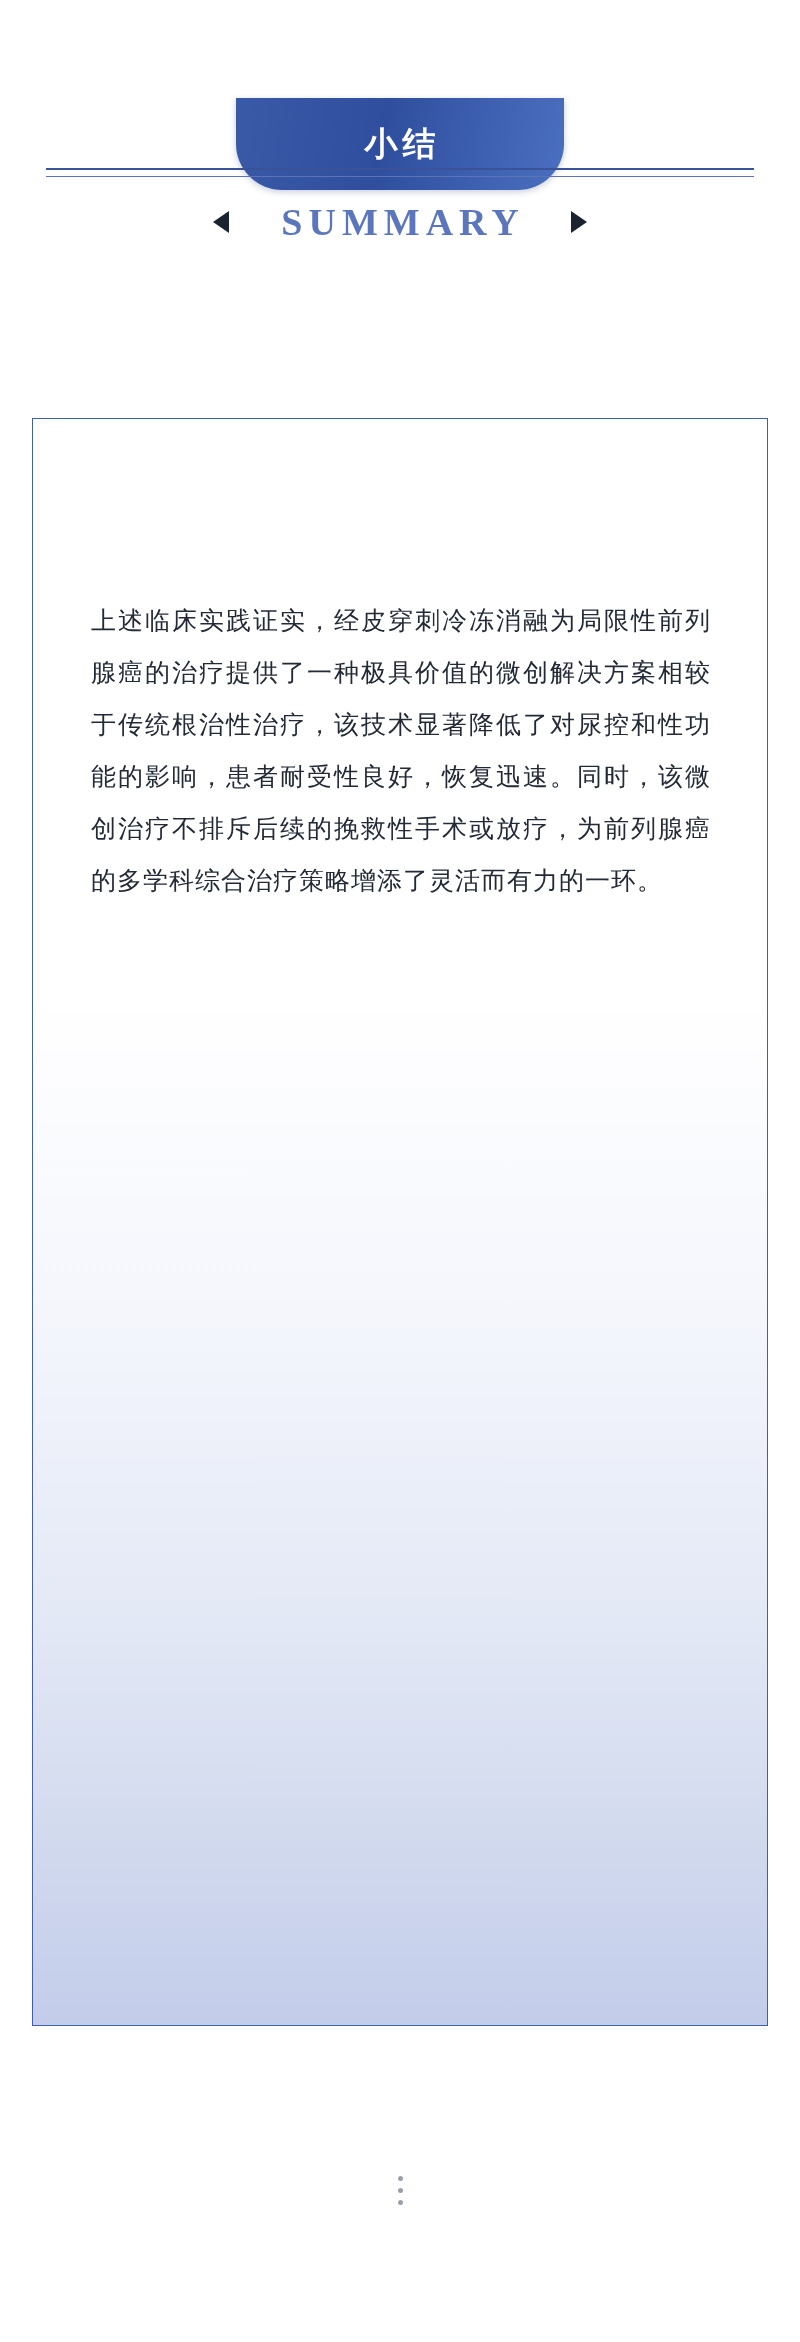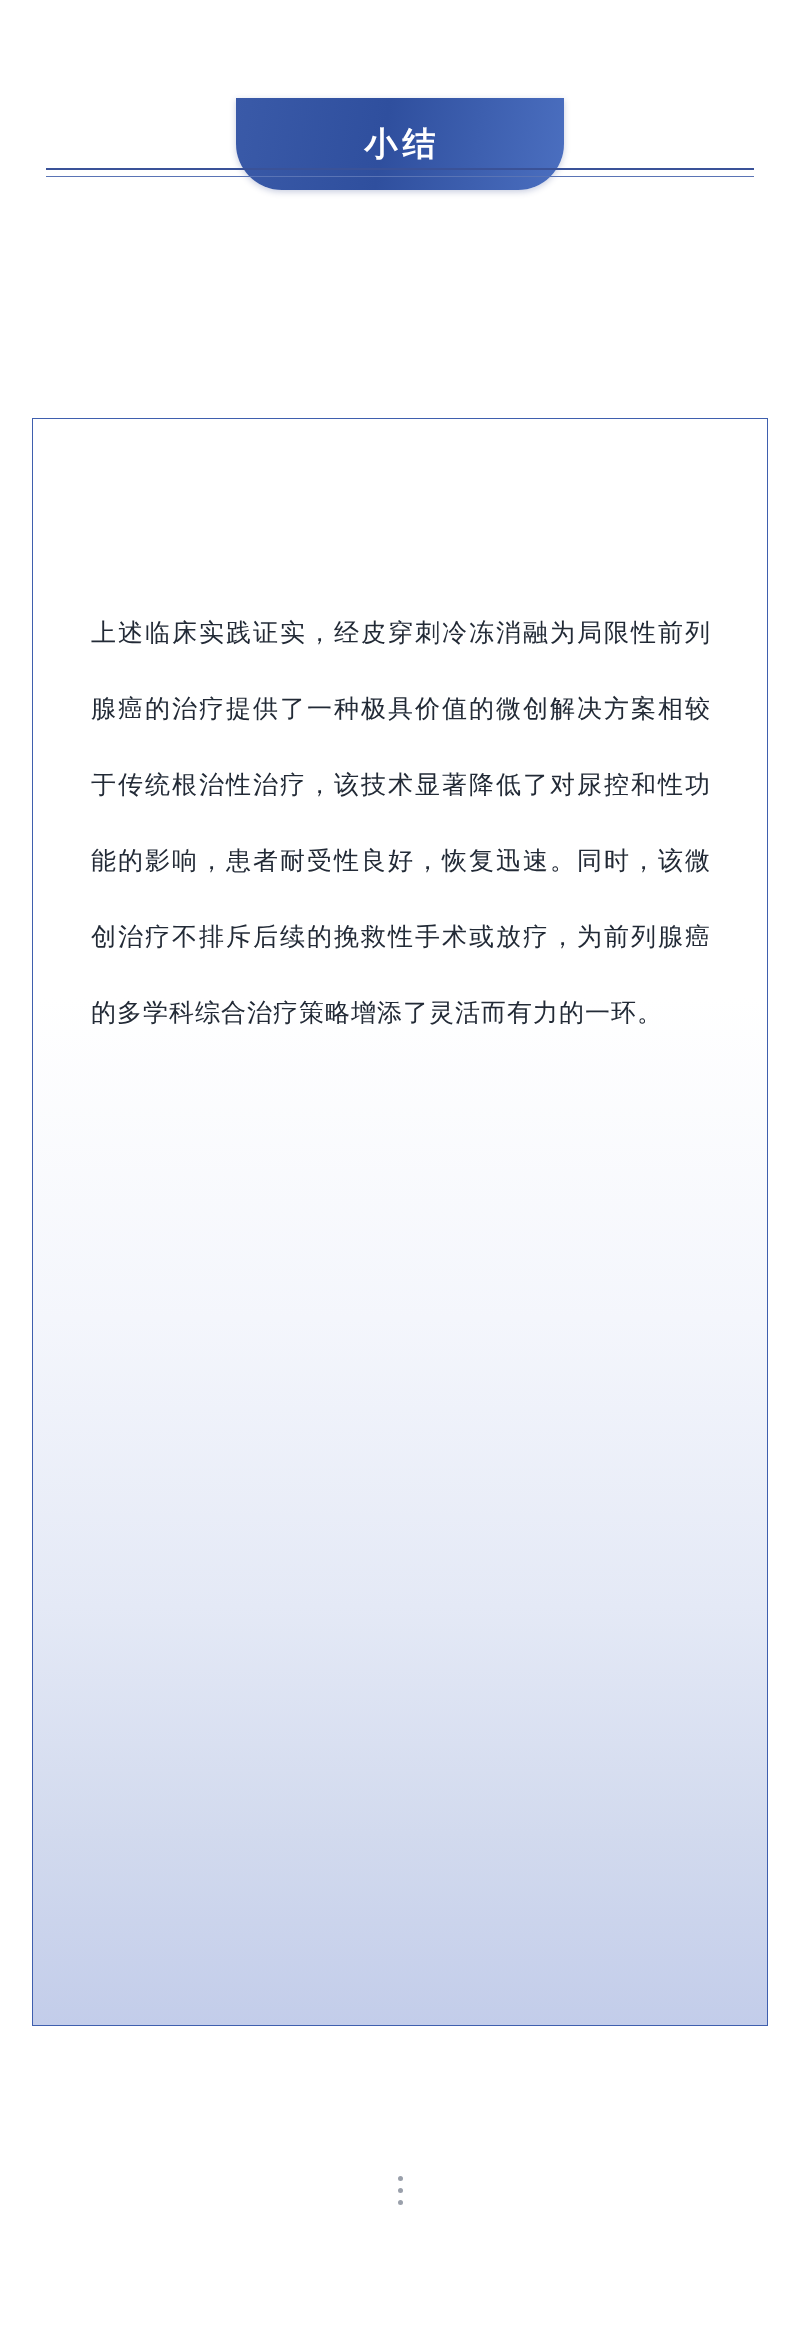--- a/index.html
+++ b/index.html
@@ -121,21 +121,21 @@
         #c3cdea 100%);
   }
 
   .card-text {
     position: absolute;
     left: 58px;
     top: 150px;
     width: 620px;
     color: #222a36;
     font-size: 25px;
-    line-height: 76px;
+    line-height: 52px;
     letter-spacing: 1px;
     text-align: justify;
   }
 
   
   .footer-dots {
     position: absolute;
     left: 0;
     top: 2176px;
     width: 800px;
@@ -160,20 +160,25 @@
 
     <div class="title-tab">
       <span class="title-tab-label">小结</span>
     </div>
 
     <div class="rule-group">
       <div class="rule-line-1"></div>
       <div class="rule-line-2"></div>
     </div>
 
+    <div class="subtitle-row">
+      <span class="tri tri-left"></span>
+      <span class="subtitle-text">SUMMARY</span>
+      <span class="tri tri-right"></span>
+    </div>
 
   </div>
 
   <div class="card">
     <p class="card-text">上述临床实践证实，经皮穿刺冷冻消融为局限性前列腺癌的治疗提供了一种极具价值的微创解决方案相较于传统根治性治疗，该技术显著降低了对尿控和性功能的影响，患者耐受性良好，恢复迅速。同时，该微创治疗不排斥后续的挽救性手术或放疗，为前列腺癌的多学科综合治疗策略增添了灵活而有力的一环。</p>
   </div>
 
   <div class="footer-dots">
     <span class="dot"></span>
     <span class="dot"></span>

